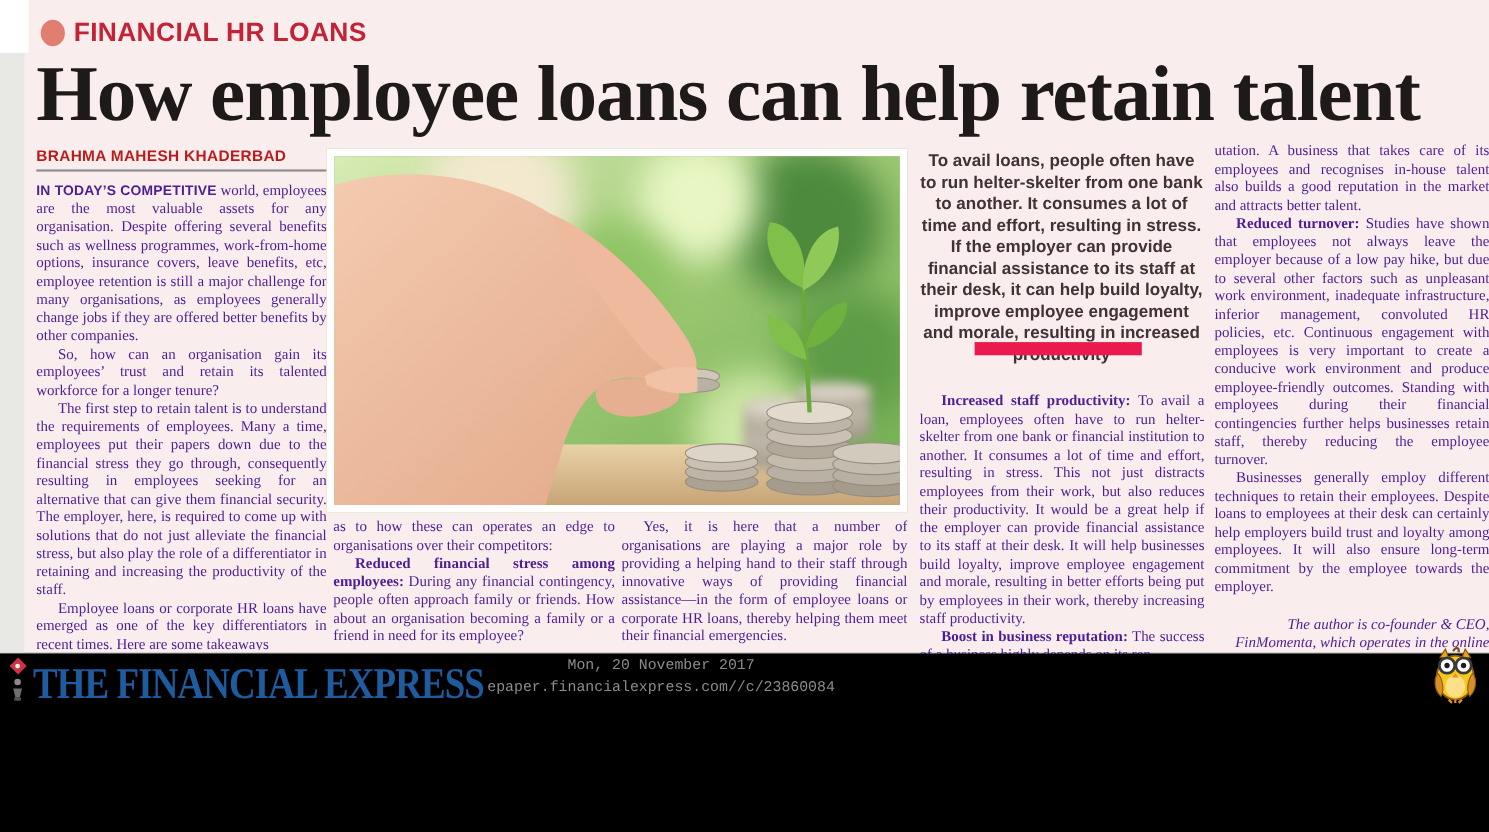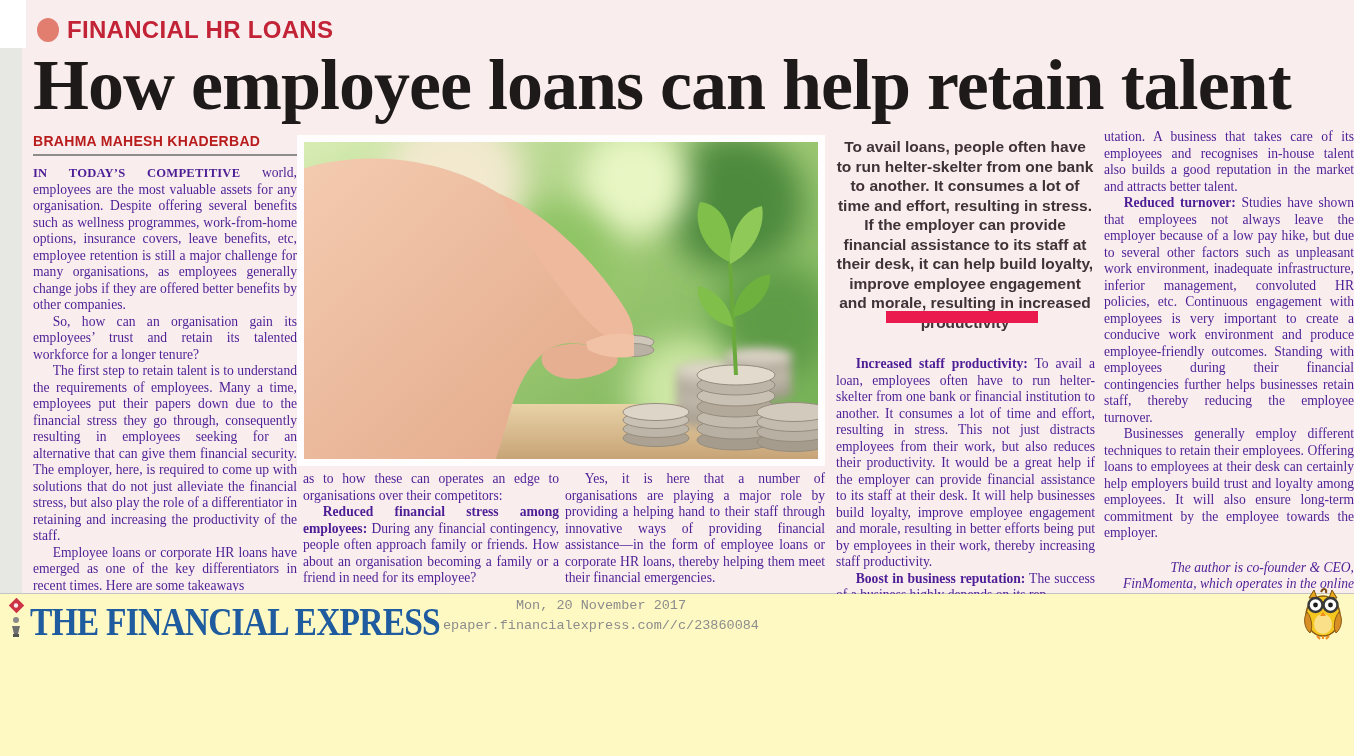--- a/index.html
+++ b/index.html
@@ -18,38 +18,38 @@
 
   .byline-wrap{position:absolute;left:33px;top:133px;width:264px;}
   .byline{font-family:Liberation Sans, sans-serif;font-weight:bold;font-size:14px;letter-spacing:.3px;color:#b91c1c;}
   .byline-rule{margin-top:5px;height:2px;background:#8d8d8d;}
 
   
   .col{position:absolute;font-size:13.6px;line-height:16.5px;color:#4c1d95;overflow:hidden;}
   .col p{margin:0;text-align:justify;}
   .col p.ind{text-indent:1.45em;}
   .col p.author{font-style:italic;text-align:right;margin-top:18px;}
-  .col b.sl{font-family:Liberation Serif, serif;font-size:12.6px;letter-spacing:.2px;margin-top:24px;}
+  .col b.sl{font-family:Liberation Sans, sans-serif;font-size:12.6px;letter-spacing:.2px;margin-top:24px;}
   #col1{left:33px;top:165px;width:264px;height:426px;}
   #col2{left:303px;top:471px;width:256px;height:120px;}
   #col3{left:565px;top:471px;width:260px;height:120px;}
   #col4{left:836px;top:356px;width:259px;height:247px;}
   #col5{left:1104px;top:129px;width:250px;height:462px;}
 
   
   .pull-quote{position:absolute;left:836px;top:137px;width:258px;text-align:center;
               font-family:"Liberation Sans",sans-serif;font-weight:bold;font-size:15.5px;line-height:19.5px;color:#413237;}
   .quote-bar{position:absolute;left:886px;top:311px;width:152px;height:12px;background:#ea1a4e;}
 
   
   .photo{position:absolute;left:297px;top:135px;width:528px;height:331px;border:7px solid #fffdfd;box-sizing:border-box;background:#9cc578;}
   .photo svg{display:block;width:100%;height:100%;}
 
   
-  .footer{position:absolute;left:0;top:594px;width:1354px;height:162px;background:#fef9c3;}
+  .footer{position:absolute;left:0;top:594px;width:1354px;height:162px;background:#000000;}
   .masthead-row{position:absolute;left:6px;top:4px;display:flex;align-items:flex-start;}
   .masthead{font-family:"Liberation Serif",serif;font-weight:bold;font-size:40px;color:#1e5b9f;
             letter-spacing:-1px;transform:scaleX(.84);transform-origin:left top;white-space:nowrap;margin-left:4px;}
   .epaper-meta{position:absolute;left:443px;top:2px;font-family:"Liberation Mono","DejaVu Sans Mono",monospace;
                font-size:13.5px;line-height:20px;color:#8c8c8c;white-space:pre;text-align:center;}
   .owl{position:absolute;left:1301px;top:-6px;}
 </style>
 </head>
 <body>
 
@@ -176,21 +176,21 @@
   <div class="pull-quote">To avail loans, people often have to run helter-skelter from one bank to another. It consumes a lot of time and effort, resulting in stress. If the employer can provide financial assistance to its staff at their desk, it can help build loyalty, improve employee engagement and morale, resulting in increased productivity</div>
   <div class="quote-bar"></div>
 
   <div id="col4" class="col">
       <p class="ind"><b>Increased staff productivity:</b> To avail a loan, employees often have to run helter-skelter from one bank or financial institution to another. It consumes a lot of time and effort, resulting in stress. This not just distracts employees from their work, but also reduces their productivity. It would be a great help if the employer can provide financial assistance to its staff at their desk. It will help businesses build loyalty, improve employee engagement and morale, resulting in better efforts being put by employees in their work, thereby increasing staff productivity.</p>
       <p class="ind"><b>Boost in business reputation:</b> The success of a business highly depends on its rep-</p>
     </div>
   <div id="col5" class="col">
       <p>utation. A business that takes care of its employees and recognises in-house talent also builds a good reputation in the market and attracts better talent.</p>
       <p class="ind"><b>Reduced turnover:</b> Studies have shown that employees not always leave the employer because of a low pay hike, but due to several other factors such as unpleasant work environment, inadequate infrastructure, inferior management, convoluted HR policies, etc. Continuous engagement with employees is very important to create a conducive work environment and produce employee-friendly outcomes. Standing with employees during their financial contingencies further helps businesses retain staff, thereby reducing the employee turnover.</p>
-      <p class="ind">Businesses generally employ different techniques to retain their employees. Offering loans to employees at their desk can certainly help employers build trust and loyalty among employees. It will also ensure long-term commitment by the employee towards the employer.</p>
+      <p class="ind">Businesses generally employ different techniques to retain their employees. Despite loans to employees at their desk can certainly help employers build trust and loyalty among employees. It will also ensure long-term commitment by the employee towards the employer.</p>
       <p class="author">The author is co-founder &amp; CEO, FinMomenta, which operates in the online lending marketplace. Views are personal</p>
     </div>
 
   <div class="footer">
     <div class="masthead-row">
       <svg width="20" height="46" viewBox="0 0 20 46">
         <rect x="5" y="2" width="11" height="11" transform="rotate(45 10.5 7.5)" fill="#cc3344"></rect>
         <circle cx="10" cy="7.5" r="2.2" fill="#f9eded"></circle>
         <circle cx="10" cy="22" r="3" fill="#8a8a8a"></circle>
         <path d="M6,28 L14,28 L12,36 L8,36 Z" fill="#6f6f6f"></path>

